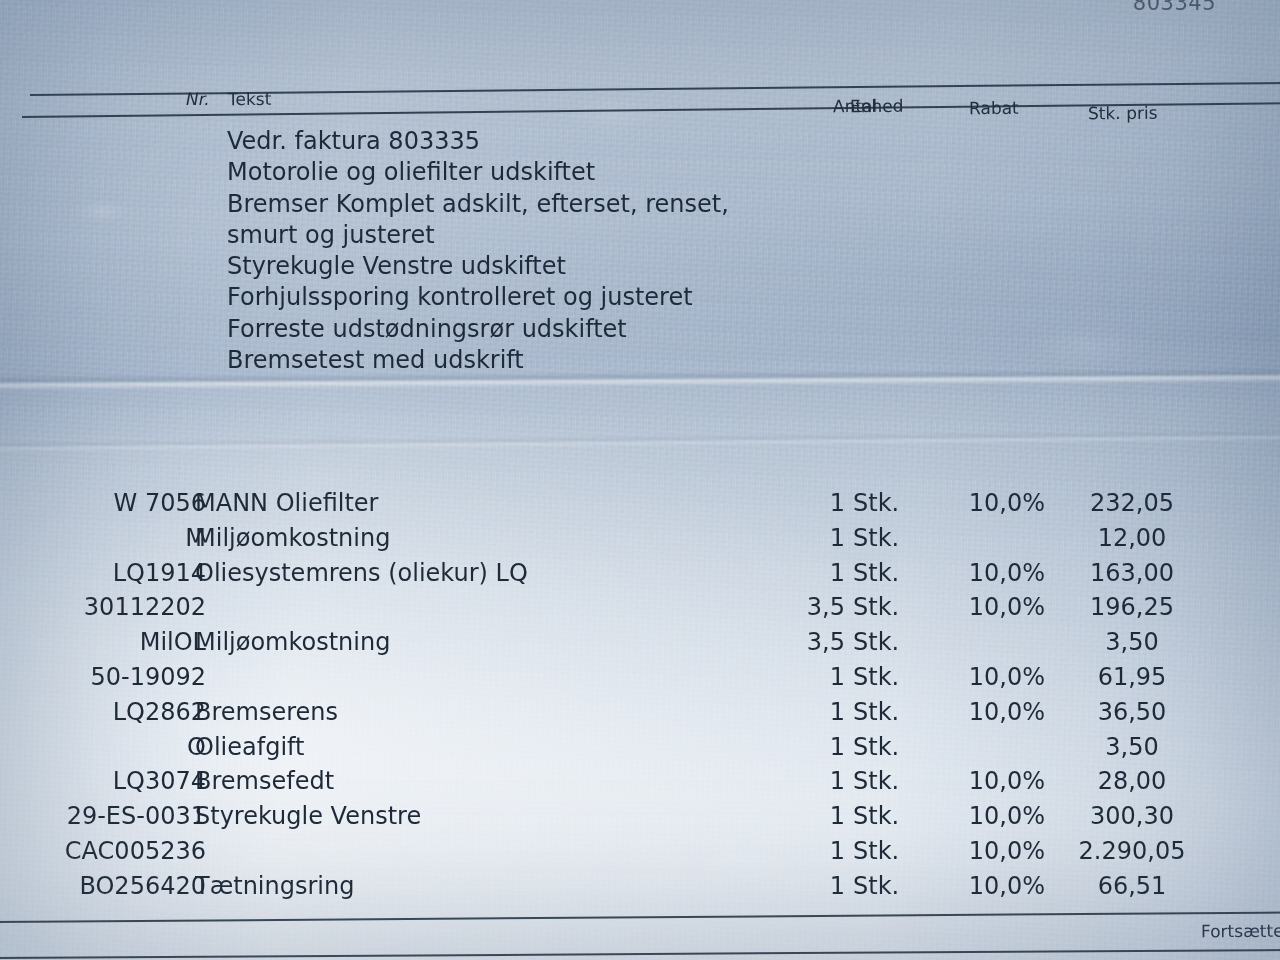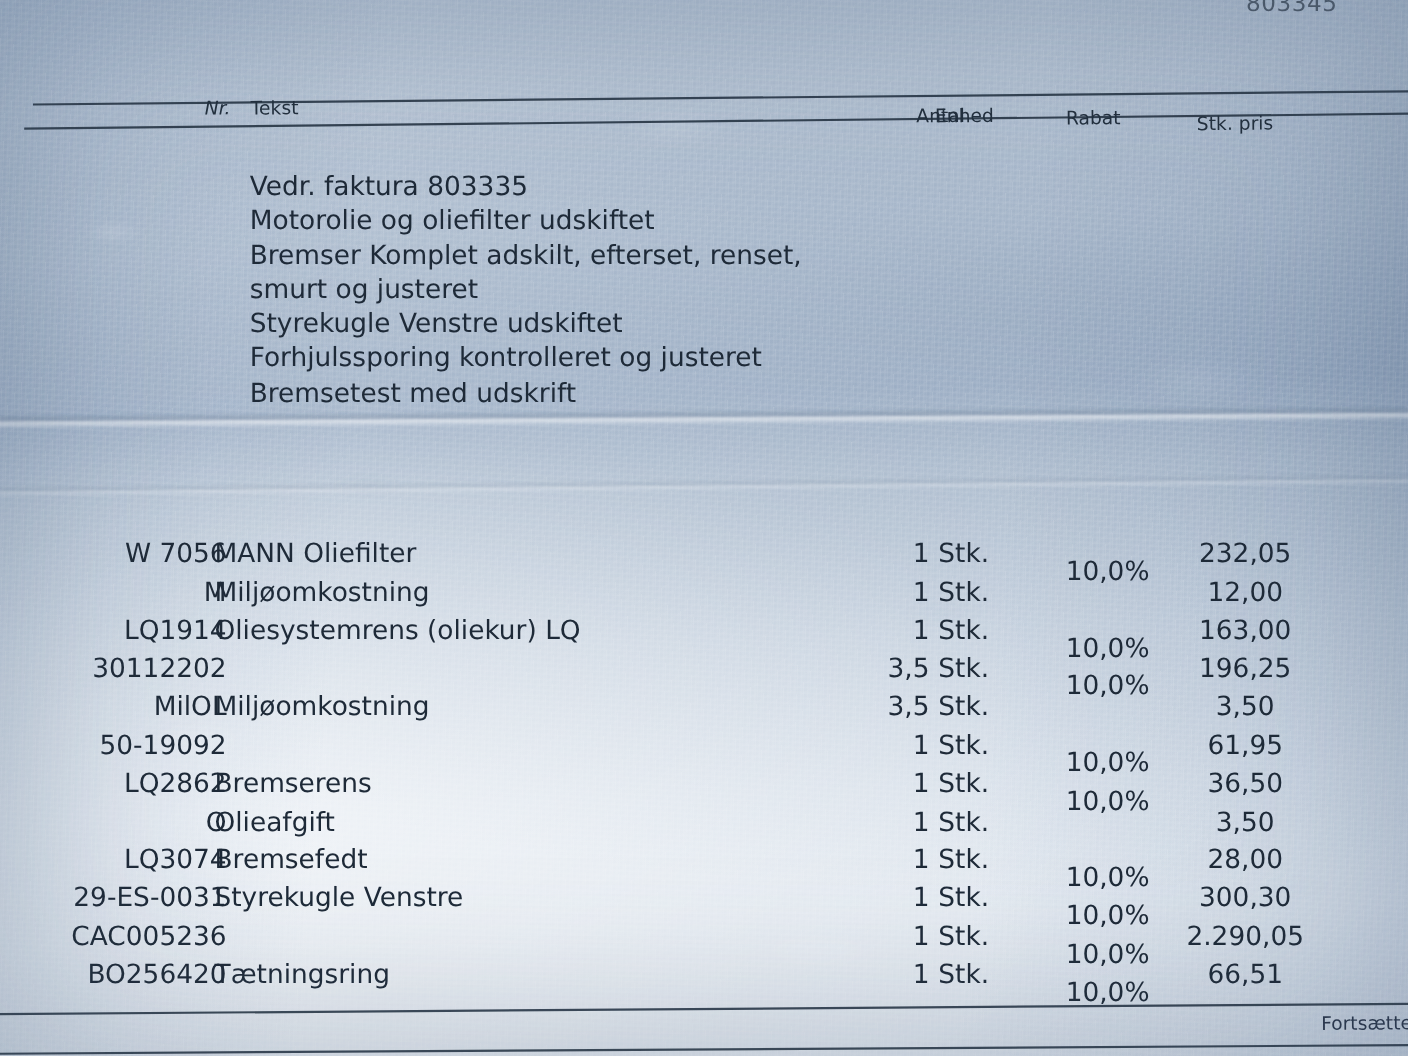--- a/index.html
+++ b/index.html
@@ -124,21 +124,20 @@
   .hdr-enhed { left: 850px;  top: 96px;  transform: rotate(-0.5deg); }
   .hdr-rabat { left: 969px;  top: 98px;  transform: rotate(-0.5deg); }
   .hdr-stk   { left: 1088px; top: 103px; transform: rotate(-0.5deg); }
 
   
   .desc {
     position: absolute;
     left: 227px;
     top: 126px;
     width: 640px;
-    margin-top: 28px;
   }
   .desc-line {
     font-size: 24px;
     line-height: 31.3px;
     white-space: nowrap;
     color: #1e2a38;
   }
 
   
   .items {
@@ -158,21 +157,21 @@
     white-space: nowrap;
     color: #1e2a38;
   }
   .c-code {
     right: 1074px;      
     text-align: right;
   }
   .c-desc  { left: 195px; }
   .c-qty   { left: 805px; width: 40px; text-align: right; }
   .c-unit  { left: 853px; }
-  .c-disc  { left: 955px; width: 90px; text-align: right; margin-top: 16px; }
+  .c-disc  { left: 955px; width: 90px; text-align: right; }
   .c-price { left: 1060px; width: 144px; text-align: center; }
 
   
   .fortsaet {
     position: absolute;
     top: 921px;
     right: -4px;
     font-size: 17px;
     color: #29354a;
     white-space: nowrap;
@@ -208,20 +207,21 @@
     <div class="hdr hdr-rabat">Rabat</div>
     <div class="hdr hdr-stk">Stk. pris</div>
 
     <div class="desc" id="desc-block">
         <div class="desc-line">Vedr. faktura 803335</div>
         <div class="desc-line">Motorolie og oliefilter udskiftet</div>
         <div class="desc-line">Bremser Komplet adskilt, efterset, renset,</div>
         <div class="desc-line">smurt og justeret</div>
         <div class="desc-line">Styrekugle Venstre udskiftet</div>
         <div class="desc-line">Forhjulssporing kontrolleret og justeret</div>
+        <div class="desc-line">Forreste udstødningsrør udskiftet</div>
         <div class="desc-line">Bremsetest med udskrift</div>
       </div>
 
     <div class="items" id="items-block">
         <div class="item-row">
           <div class="cell c-code">W 7056</div>
           <div class="cell c-desc">MANN Oliefilter</div>
           <div class="cell c-qty">1</div>
           <div class="cell c-unit">Stk.</div>
           <div class="cell c-disc">10,0%</div>

